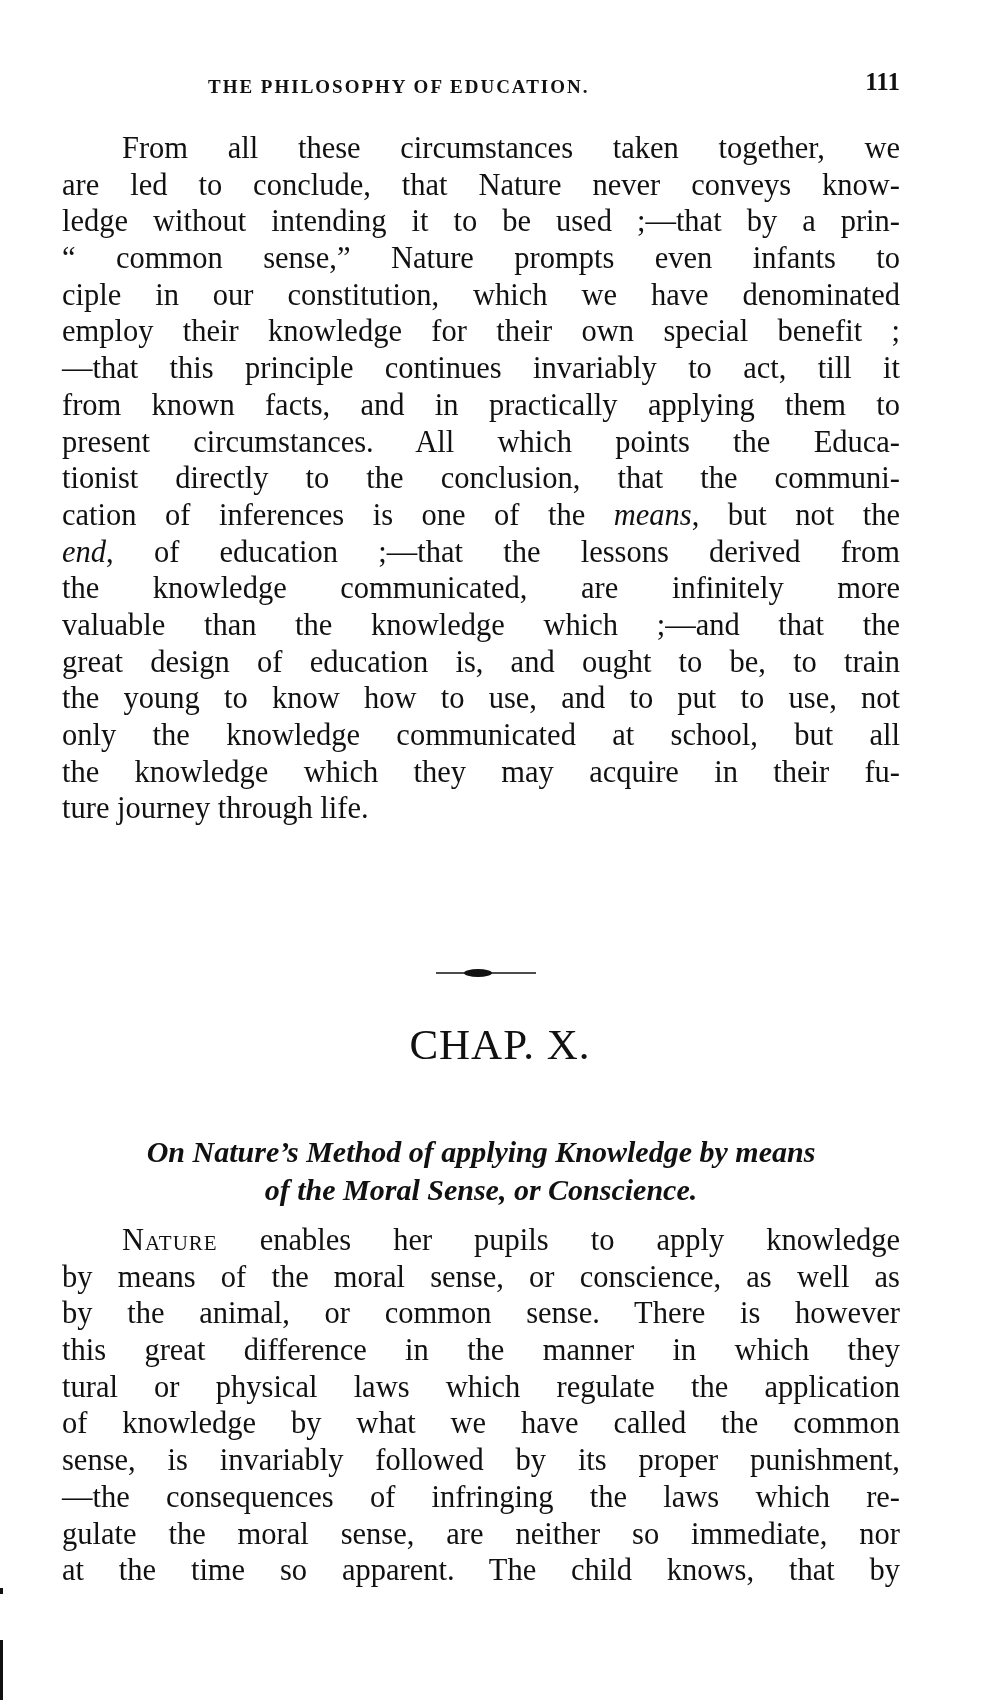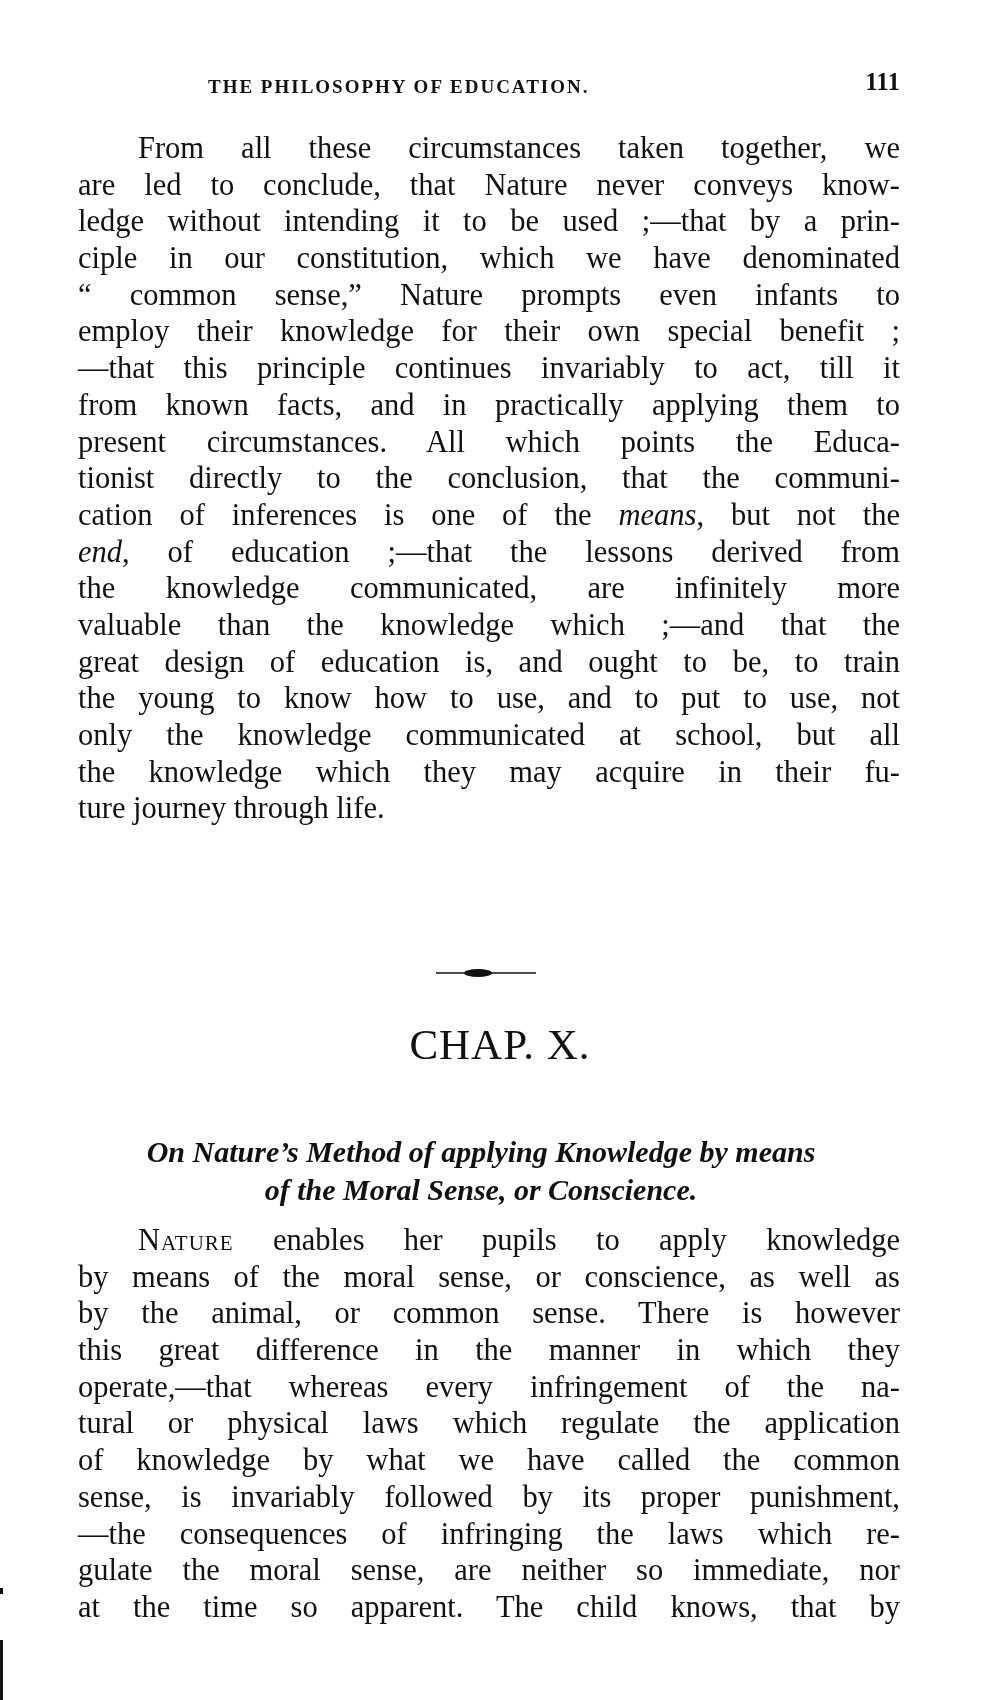--- a/index.html
+++ b/index.html
@@ -5,21 +5,21 @@
   html, body { margin: 0; padding: 0; background: #ffffff; }
   body { width: 1000px; height: 1700px; position: relative; overflow: hidden;
          font-family: "Liberation Serif", "DejaVu Serif", serif; color: #111111; }
   .page { position: absolute; left: 0; top: 0; width: 1000px; height: 1700px; }
   .running-head { position: absolute; top: 68px; left: 200px; width: 700px; height: 40px; }
   .running-title { position: absolute; left: 8px; top: 8px; font-size: 21px; letter-spacing: 2px;
                    font-variant: small-caps; font-weight: bold; text-transform: uppercase;
                    font-size: 19px; }
   .page-number { position: absolute; right: 0; top: 0; font-size: 25px; font-weight: bold; }
   .body-text { position: absolute; left: 62px; width: 838px; font-size: 30.5px; line-height: 36.7px; }
-  .line { display: block; white-space: nowrap; text-align: justify; text-align-last: justify; height: 36.7px; margin-left: 16px; }
+  .line { display: block; white-space: nowrap; text-align: justify; text-align-last: justify; height: 36.7px; }
   .line.last { text-align-last: left; }
   .indent { padding-left: 60px; }
   em { font-style: italic; }
   .sc-first { font-variant: small-caps; letter-spacing: 1px; }
   .fleuron { position: absolute; left: 436px; top: 968px; width: 100px; height: 10px; }
   .chapter { position: absolute; top: 1020px; left: 0; width: 1000px; text-align: center;
              font-size: 43px; letter-spacing: 1px; }
   .chapter-title { position: absolute; top: 1133px; left: 62px; width: 838px; text-align: center;
                    font-size: 30px; line-height: 38px; font-style: italic; font-weight: bold; }
   .margin-mark { position: absolute; left: 0; background: #111; width: 3px; }
@@ -31,22 +31,22 @@
 
   <div class="running-head">
     <span class="running-title">THE PHILOSOPHY OF EDUCATION.</span>
     <span class="page-number">111</span>
   </div>
 
   <div class="body-text" style="top:130px;">
     <span class="line indent">From all these circumstances taken together, we</span>
     <span class="line">are led to conclude, that Nature never conveys know-</span>
     <span class="line">ledge without intending it to be used ;—that by a prin-</span>
+    <span class="line">“ common sense,” Nature prompts even infants to</span>
     <span class="line">ciple in our constitution, which we have denominated</span>
-    <span class="line">“ common sense,” Nature prompts even infants to</span>
     <span class="line">employ their knowledge for their own special benefit ;</span>
     <span class="line">—that this principle continues invariably to act, till it</span>
     <span class="line">from known facts, and in practically applying them to</span>
     <span class="line">present circumstances.  All which points the Educa-</span>
     <span class="line">tionist directly to the conclusion, that the communi-</span>
     <span class="line"><span>cation of inferences is one of the </span><em>means</em><span>, but not the</span></span>
     <span class="line"><em>end</em><span>, of education ;—that the lessons derived from</span></span>
     <span class="line">the knowledge communicated, are infinitely more</span>
     <span class="line">valuable than the knowledge which ;—and that the</span>
     <span class="line">great design of education is, and ought to be, to train</span>
@@ -66,21 +66,20 @@
   <div class="chapter-title">
     <div>On Nature’s Method of applying Knowledge by means</div>
     <div>of the Moral Sense, or Conscience.</div>
   </div>
 
   <div class="body-text" style="top:1222px;">
     <span class="line indent"><span class="sc-first">Nature</span><span> enables her pupils to apply knowledge</span></span>
     <span class="line">by means of the moral sense, or conscience, as well as</span>
     <span class="line">by the animal, or common sense.  There is however</span>
     <span class="line">this great difference in the manner in which they</span>
-    <span class="line">operate,—that whereas every infringement of the na-</span>
     <span class="line">tural or physical laws which regulate the application</span>
     <span class="line">of knowledge by what we have called the common</span>
     <span class="line">sense, is invariably followed by its proper punishment,</span>
     <span class="line">—the consequences of infringing the laws which re-</span>
     <span class="line">gulate the moral sense, are neither so immediate, nor</span>
     <span class="line">at the time so apparent.  The child knows, that by</span>
   </div>
 
   <div class="margin-mark" style="top:1588px;height:6px;"></div>
   <div class="margin-mark" style="top:1640px;height:60px;"></div>

